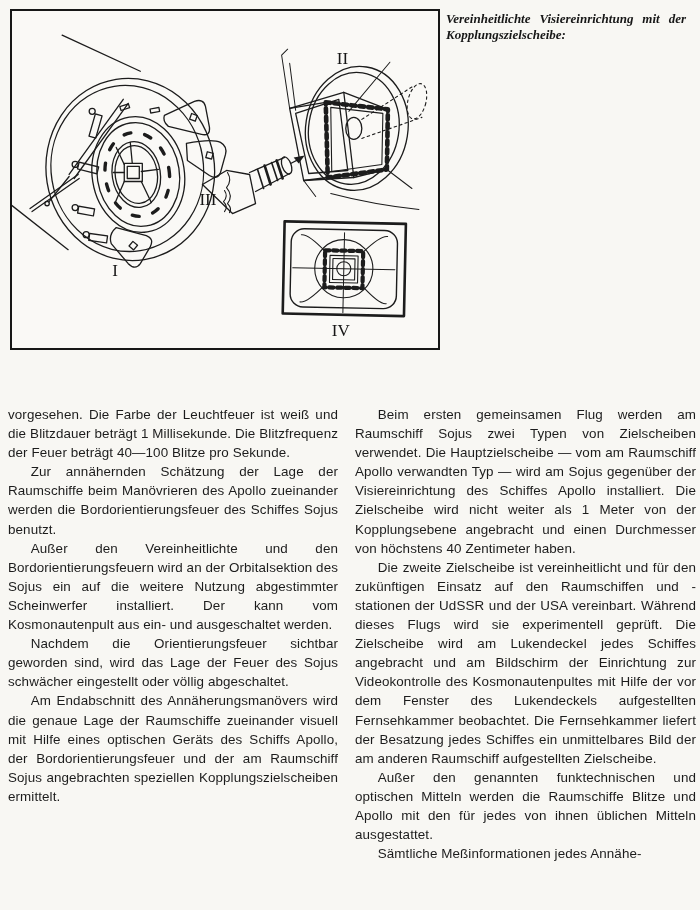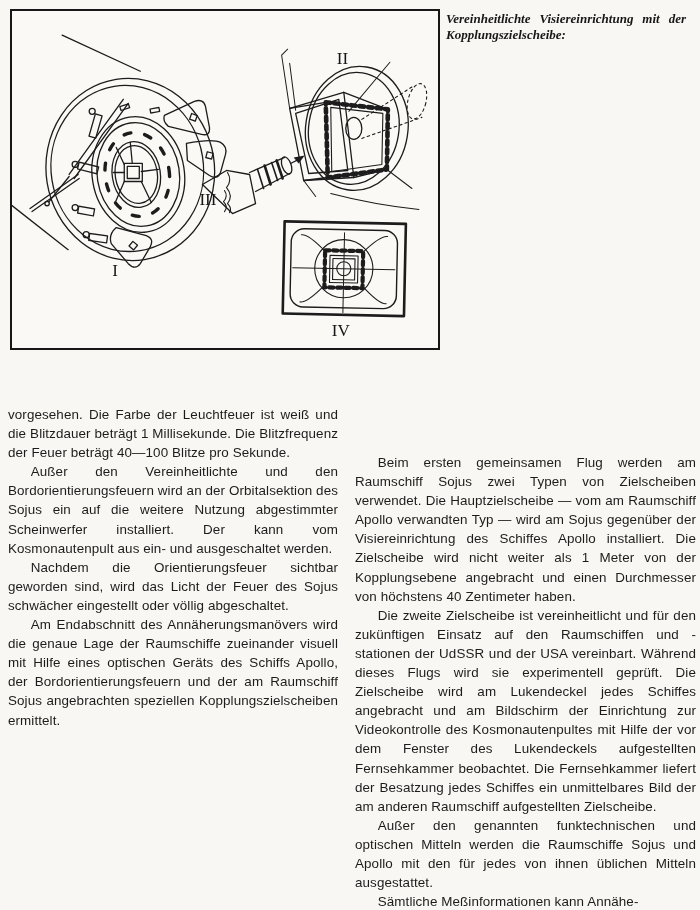--- a/index.html
+++ b/index.html
@@ -36,21 +36,21 @@
   .body-text{
     position:absolute;left:8px;top:405px;width:688px;
     display:flex;gap:17px;
   }
   .col{
     font-size:13.4px;line-height:19.1px;
     text-align:justify;color:#1c1c1c;
     letter-spacing:0.1px;
   }
   .col-left{width:330px;}
-  .col-right{width:341px;margin-top:48px;}
+  .col-right{width:341px;}
   .col p{margin:0;text-indent:1.7em;}
   .col p.flush{text-indent:0;}
 </style>
 </head>
 <body>
 
 <div class="page">
 
   <div class="figure-frame">
     <svg viewBox="0 0 425 336" role="img">
@@ -178,25 +178,26 @@
     </svg>
   </div>
 
   <div class="caption">
     <p>Vereinheitlichte Visiereinrichtung mit der Kopplungszielscheibe:</p>
   </div>
 
   <div class="body-text">
     <div class="col col-left">
       <p class="flush">vorgesehen. Die Farbe der Leuchtfeuer ist weiß und die Blitzdauer beträgt 1 Millisekunde. Die Blitzfrequenz der Feuer beträgt 40—100 Blitze pro Sekunde.</p>
+      <p>Zur annähernden Schätzung der Lage der Raumschiffe beim Manövrieren des Apollo zueinander werden die Bordorientierungsfeuer des Schiffes Sojus benutzt.</p>
       <p>Außer den Vereinheitlichte und den Bordorientierungsfeuern wird an der Orbitalsektion des Sojus ein auf die weitere Nutzung abgestimmter Scheinwerfer installiert. Der kann vom Kosmonautenpult aus ein- und ausgeschaltet werden.</p>
-      <p>Nachdem die Orientierungsfeuer sichtbar geworden sind, wird das Licht der Feuer des Sojus schwächer eingestellt oder völlig abgeschaltet.</p>
-      <p>Am Endabschnitt des Annäherungsmanövers wird die genaue Lage der Raumschiffe zueinander visuell mit Hilfe eines optischen Geräts des Schiffs Apollo, der Bordorientierungsfeuern und der am Raumschiff Sojus angebrachten speziellen Kopplungszielscheiben ermittelt.</p>
+      <p>Nachdem die Orientierungsfeuer sichtbar geworden sind, wird das Lage der Feuer des Sojus schwächer eingestellt oder völlig abgeschaltet.</p>
+      <p>Am Endabschnitt des Annäherungsmanövers wird die genaue Lage der Raumschiffe zueinander visuell mit Hilfe eines optischen Geräts des Schiffs Apollo, der Bordorientierungsfeuer und der am Raumschiff Sojus angebrachten speziellen Kopplungszielscheiben ermittelt.</p>
     </div>
     <div class="col col-right">
       <p>Beim ersten gemeinsamen Flug werden am Raumschiff Sojus zwei Typen von Zielscheiben verwendet. Die Hauptzielscheibe — vom am Raumschiff Apollo verwandten Typ — wird am Sojus gegenüber der Visiereinrichtung des Schiffes Apollo installiert. Die Zielscheibe wird nicht weiter als 1 Meter von der Kopplungsebene angebracht und einen Durchmesser von höchstens 40 Zentimeter haben.</p>
       <p>Die zweite Zielscheibe ist vereinheitlicht und für den zukünftigen Einsatz auf den Raumschiffen und -stationen der UdSSR und der USA vereinbart. Während dieses Flugs wird sie experimentell geprüft. Die Zielscheibe wird am Lukendeckel jedes Schiffes angebracht und am Bildschirm der Einrichtung zur Videokontrolle des Kosmonautenpultes mit Hilfe der vor dem Fenster des Lukendeckels aufgestellten Fernsehkammer beobachtet. Die Fernsehkammer liefert der Besatzung jedes Schiffes ein unmittelbares Bild der am anderen Raumschiff aufgestellten Zielscheibe.</p>
-      <p>Außer den genannten funktechnischen und optischen Mitteln werden die Raumschiffe Sojus und Apollo mit den für jedes von ihnen üblichen Mitteln ausgestattet.</p>
-      <p>Sämtliche Meßinformationen kann Annähe-</p>
+      <p>Außer den genannten funktechnischen und optischen Mitteln werden die Raumschiffe Blitze und Apollo mit den für jedes von ihnen üblichen Mitteln ausgestattet.</p>
+      <p>Sämtliche Meßinformationen jedes Annähe-</p>
     </div>
   </div>
 
 </div>
 
 </body></html>

